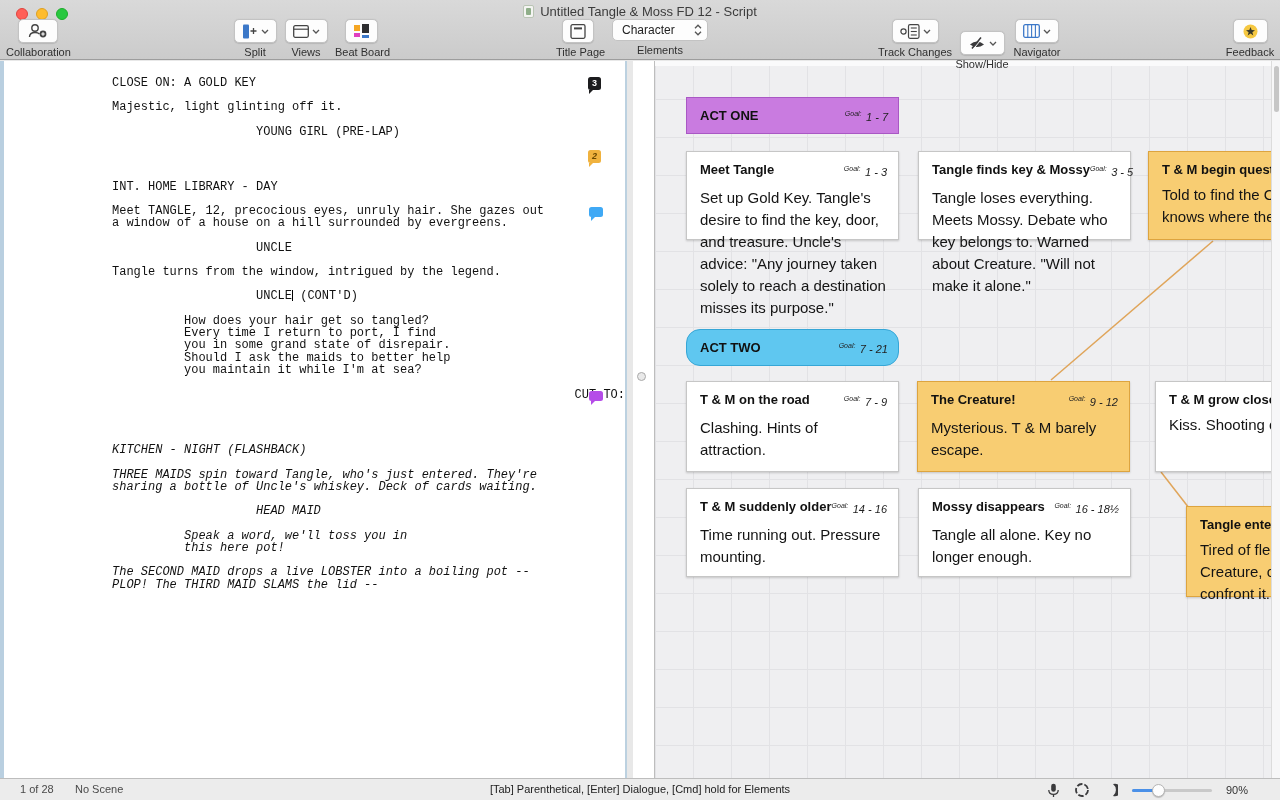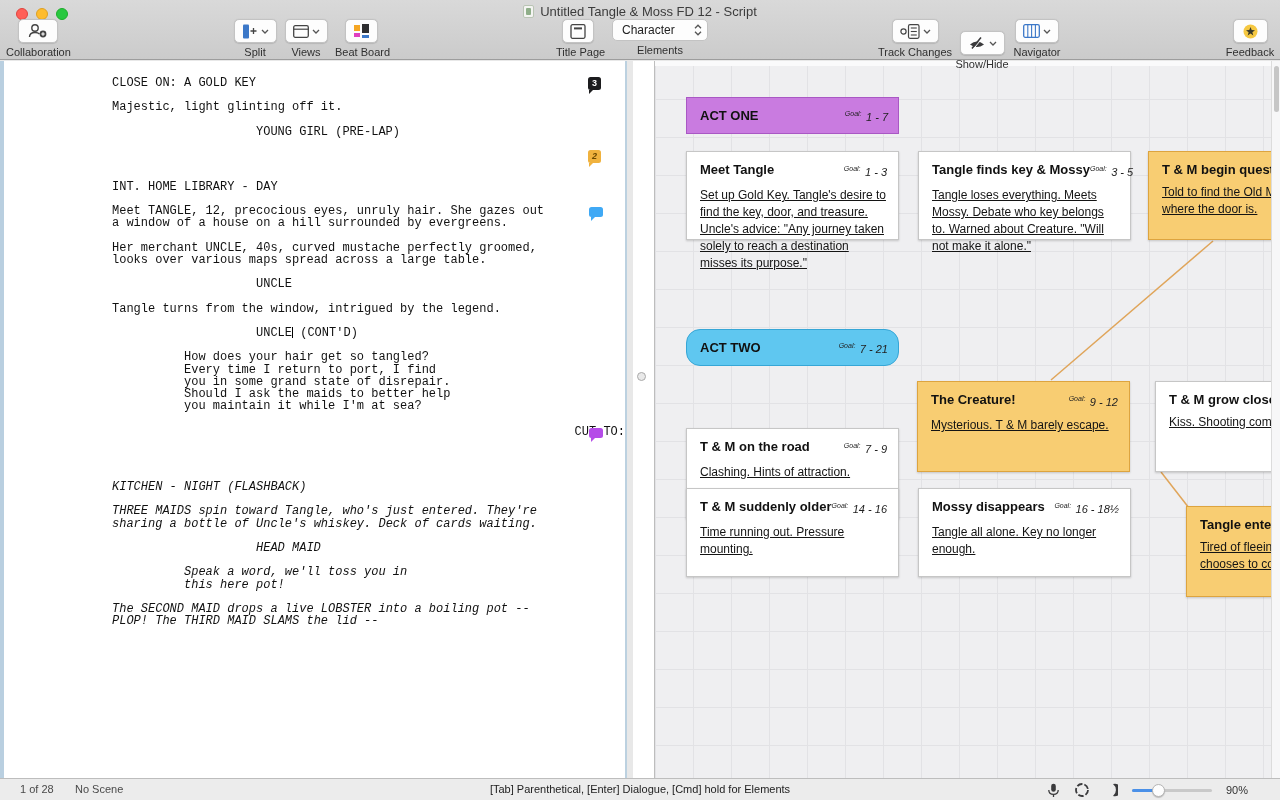--- a/index.html
+++ b/index.html
@@ -76,21 +76,21 @@
               display:flex; align-items:center; padding:0 10px 0 13px; }
   .act-one { background:var(--act-one); border-color:#a958c4; }
   .act-two { background:var(--act-two); border-color:#36a6d6; }
   .act-title { font-size:13px; font-weight:bold; color:#111; flex:1; }
 
   .beat-card { position:absolute; width:213px; background:#fff; border:1px solid #c6c6c6;
                box-shadow:0 1px 2px rgba(0,0,0,.18); padding:10px 11px 8px 13px; }
   .bc-orange { background:var(--card-orange); border-color:#dda43f; }
   .bc-head { display:flex; justify-content:space-between; align-items:flex-start; }
   .bc-title { font-size:13px; font-weight:bold; color:#111; white-space:nowrap; }
-  .bc-body { margin-top:7px; font-size:12px; line-height:17px; color:#141414;text-decoration:underline; }
+  .bc-body { margin-top:7px; font-size:15px; line-height:22px; color:#141414; }
   .goal { white-space:nowrap; font-style:italic; color:#222; }
   .goal-lbl { font-size:7px; vertical-align:5px; }
   .goal-val { font-size:11px; }
 
   .v-scroll { position:absolute; right:0; top:0; width:9px; height:717px; background:#f7f7f8;
               border-left:1px solid #dcdcdc; }
   .v-thumb { position:absolute; left:2px; top:5px; width:5px; height:46px; border-radius:3px; background:#c6c6c6; }
 
   
   .statusbar { position:absolute; left:0; bottom:0; width:1280px; height:22px; background:#ececec;
@@ -245,22 +245,20 @@
 
 <div class="script-pane">
   <div class="page">
     <div class="blk"><span>CLOSE ON: A GOLD KEY</span><span class="marker mk-black">3</span></div>
     <div class="blk">Majestic, light glinting off it.</div>
     <div class="blk character">YOUNG GIRL (PRE-LAP)</div>
     <div class="blk dialogue it"><span class="marker mk-orange">2</span></div>
     <div class="blk scene">INT. HOME LIBRARY - DAY</div>
     <div class="blk"><span>Meet TANGLE, 12, precocious eyes, unruly hair. She gazes out
 a window of a house on a hill surrounded by evergreens.</span><span class="bubble bb-blue"></span></div>
-    <div class="blk">Her merchant UNCLE, 40s, curved mustache perfectly groomed,
-looks over various maps spread across a large table.</div>
     <div class="blk character">UNCLE</div>
     <div class="blk">Tangle turns from the window, intrigued by the legend.</div>
     <div class="blk character"><span>UNCLE</span><span class="caret"></span><span> (CONT'D)</span></div>
     <div class="blk dialogue">How does your hair get so tangled?
 Every time I return to port, I find
 you in some grand state of disrepair.
 Should I ask the maids to better help
 you maintain it while I'm at sea?</div>
     <div class="blk transition"><span>CUT TO:</span><span class="bubble bb-purple"></span></div>
     <div class="blk scene it">KITCHEN - NIGHT (FLASHBACK)</div>
@@ -312,21 +310,21 @@
         <span class="bc-title">T &amp; M begin quest</span>
       </div>
     <div class="bc-body">Told to find the Old Man. He knows where the door is.</div>
   </div>
 
   <div class="act-card act-two" style="left:31px; top:268px;border-radius:14px;">
     <span class="act-title">ACT TWO</span>
     <span class="goal"><span class="goal-lbl">Goal:</span> <span class="goal-val">7 - 21</span></span>
   </div>
 
-  <div class="beat-card" style="left:31px; top:320px; height:91px;margin-top:47px;">
+  <div class="beat-card" style="left:31px; top:320px; height:91px;">
     <div class="bc-head">
         <span class="bc-title">T &amp; M on the road</span>
       <span class="goal"><span class="goal-lbl">Goal:</span> <span class="goal-val">7 - 9</span></span>
       </div>
     <div class="bc-body">Clashing. Hints of attraction.</div>
   </div>
 
   <div class="beat-card bc-orange" style="left:262px; top:320px; height:91px;">
     <div class="bc-head">
         <span class="bc-title">The Creature!</span>

